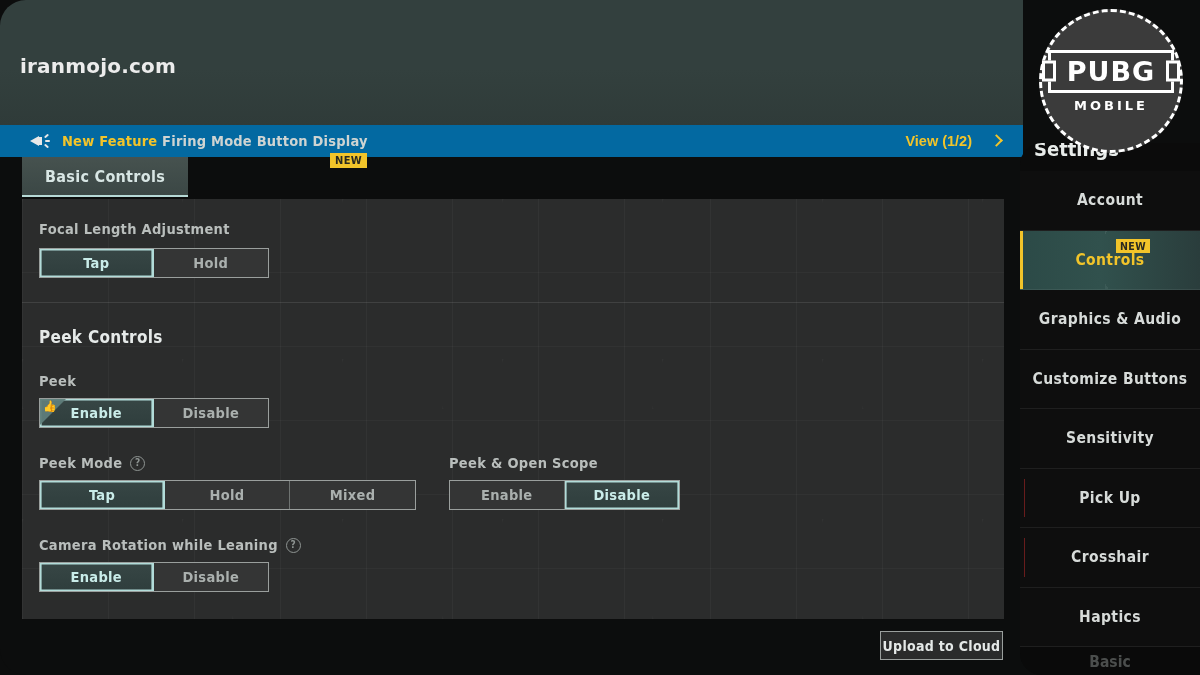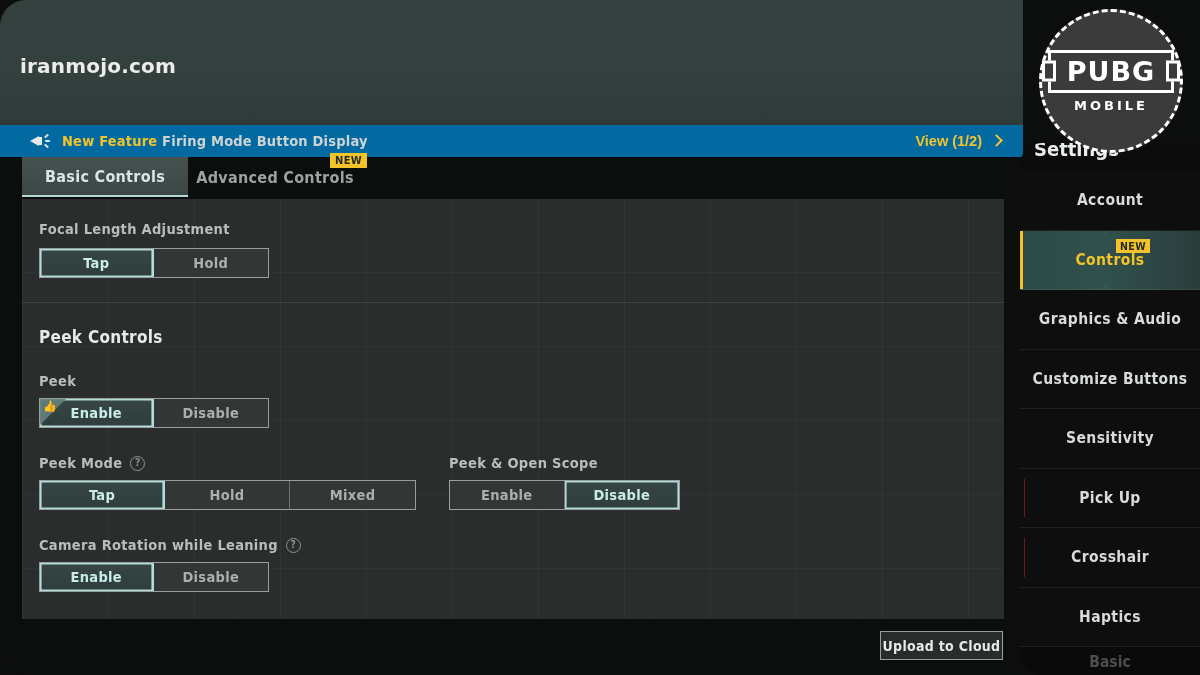--- a/index.html
+++ b/index.html
@@ -59,21 +59,21 @@
   .speaker-icon .w3{ left:14px; top:13px; width:5px; height:2px; transform:rotate(40deg);}
 
   .announce-text{
     margin-left:10px; font-size:14.5px; letter-spacing:.2px;
     font-weight:700; color:#cfd4d2;
     font-family:"DejaVu Sans Condensed","Liberation Sans", sans-serif;
   }
   .announce-text .nf{ color:#f2c42a; }
   .announce-view{
     margin-left:auto; margin-right:22px;
-    display:flex; align-items:center; gap:10px;
+    display:flex; align-items:center; gap:20px;
     color:#f2c42a; font-size:14.5px; font-weight:700;
   }
   .chev{
     width:9px; height:9px;
     border-top:2.2px solid #f2c42a; border-right:2.2px solid #f2c42a;
     transform:rotate(45deg); display:inline-block; margin-bottom:1px;
   }
 
   
   .tabs{
@@ -324,23 +324,20 @@
     <span class="announce-view">
       <span>View (1/2)</span>
       <span class="chev"></span>
     </span>
   </div>
 
   <div class="tabs">
     <div class="tab basic">
       <span>Basic Controls</span>
     </div>
-    <div class="tab adv">
-      <span>Advanced Controls</span>
-    </div>
   </div>
   <div class="newbadge">NEW</div>
 
   <div class="content">
     <div class="content-inner">
 
       <div class="row-label" style="left:17px; top:22px;">
         <span>Focal Length Adjustment</span>
       </div>
       <div class="seg" style="left:17px; top:49px; width:230px;">

